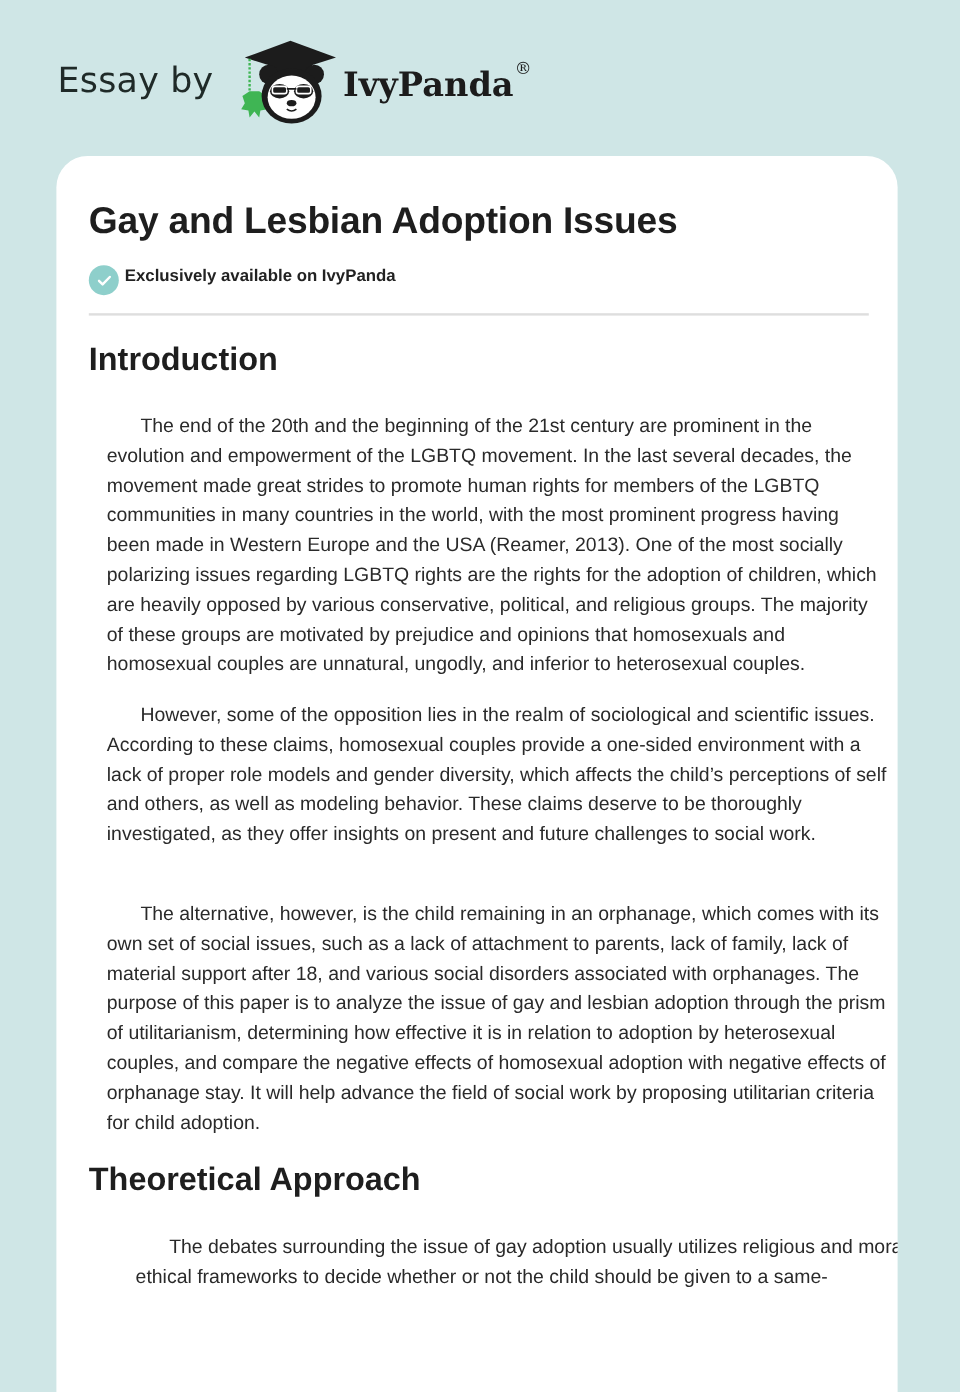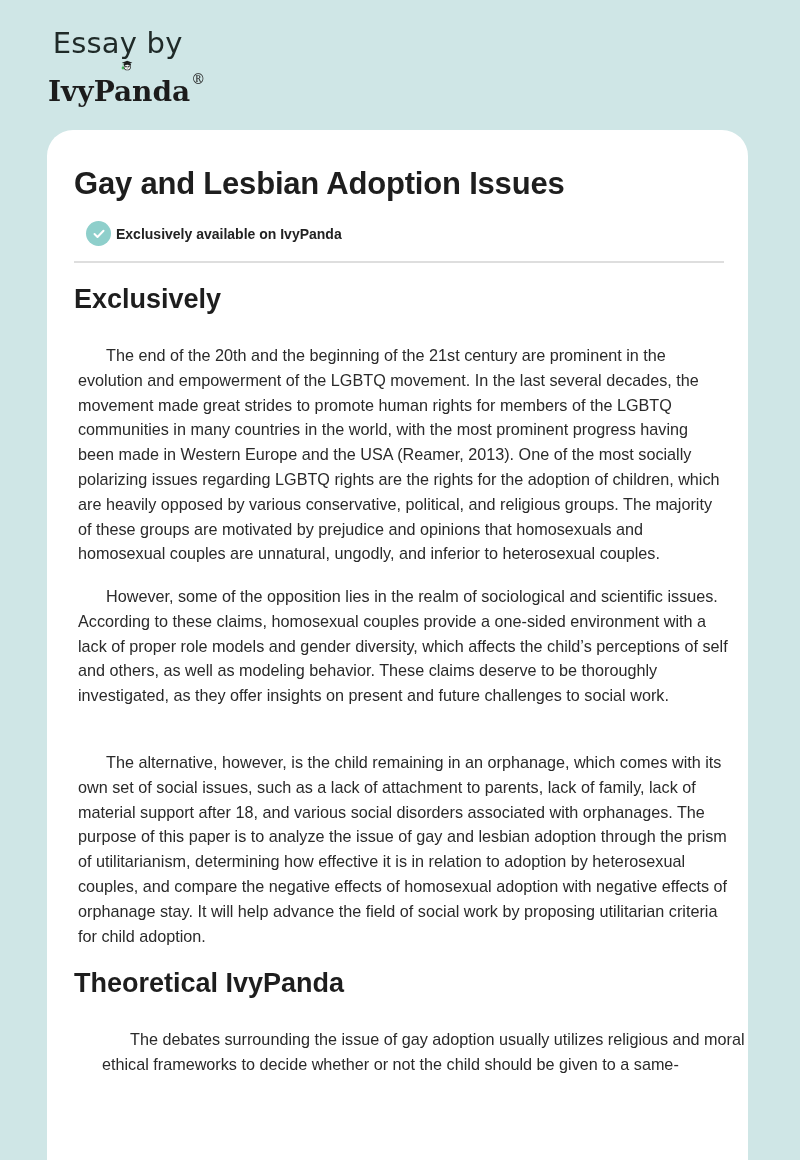--- a/index.html
+++ b/index.html
@@ -15,21 +15,20 @@
       position: relative;
       overflow: hidden;
     }
     .brand {
       position: absolute;
       left: 48px;
       top: 28px;
       height: 80px;
       display: flex;
       align-items: center;
-      flex-direction: column;
     }
     .brand-prefix {
       font-family: "DejaVu Sans", sans-serif;
       font-size: 29px;
       color: #1f2a28;
       letter-spacing: 0.2px;
       margin-right: 18px;
       margin-top: -2px;
     }
     .brand-logo {
@@ -76,23 +75,22 @@
       left: 0;
       font-size: 31px;
       font-weight: bold;
       color: #1e1e1e;
       white-space: nowrap;
       letter-spacing: -0.2px;
     }
     .exclusive {
       position: absolute;
       top: 91px;
-      left: 12px;
+      left: 0;
       display: flex;
-      align-items: center;
       white-space: nowrap;
     }
     .check {
       width: 25px;
       height: 25px;
       border-radius: 50%;
       background: #8ecfcb;
       display: flex;
       align-items: center;
       justify-content: center;
@@ -115,21 +113,21 @@
       margin: 0;
       position: absolute;
       left: 0;
       font-size: 27px;
       font-weight: bold;
       color: #1e1e1e;
       white-space: nowrap;
     }
     .para {
       position: absolute;
-      left: 4px;
+      left: 15px;
       width: 650px;
       margin: 0;
       font-size: 16.2px;
       line-height: 24.8px;
       color: #2a2a2a;
       text-indent: 28px;
     }
   </style>
 </head>
 <body>
@@ -171,23 +169,23 @@
       <span class="check">
         <svg width="12" height="10" viewBox="0 0 12 10">
             <path d="M1.5,5 L4.5,8 L10.5,1.8" stroke="#ffffff" stroke-width="2" fill="none" stroke-linecap="round" stroke-linejoin="round"></path>
           </svg>
       </span>
       <span class="exclusive-text">Exclusively available on IvyPanda</span>
     </div>
 
     <div class="divider"></div>
 
-    <h2 style="top:154px;">Exclusively</h2>
+    <h2 style="top:154px;">Introduction</h2>
 
     <p class="para" style="top:213px;">The end of the 20th and the beginning of the 21st century are prominent in the evolution and empowerment of the LGBTQ movement. In the last several decades, the movement made great strides to promote human rights for members of the LGBTQ communities in many countries in the world, with the most prominent progress having been made in Western Europe and the USA (Reamer, 2013). One of the most socially polarizing issues regarding LGBTQ rights are the rights for the adoption of children, which are heavily opposed by various conservative, political, and religious groups. The majority of these groups are motivated by prejudice and opinions that homosexuals and homosexual couples are unnatural, ungodly, and inferior to heterosexual couples.</p>
     <p class="para" style="top:454px;">However, some of the opposition lies in the realm of sociological and scientific issues. According to these claims, homosexual couples provide a one-sided environment with a lack of proper role models and gender diversity, which affects the child’s perceptions of self and others, as well as modeling behavior. These claims deserve to be thoroughly investigated, as they offer insights on present and future challenges to social work.</p>
     <p class="para" style="top:620px;">The alternative, however, is the child remaining in an orphanage, which comes with its own set of social issues, such as a lack of attachment to parents, lack of family, lack of material support after 18, and various social disorders associated with orphanages. The purpose of this paper is to analyze the issue of gay and lesbian adoption through the prism of utilitarianism, determining how effective it is in relation to adoption by heterosexual couples, and compare the negative effects of homosexual adoption with negative effects of orphanage stay. It will help advance the field of social work by proposing utilitarian criteria for child adoption.</p>
 
-    <h2 style="top:838px;">Theoretical IvyPanda</h2>
+    <h2 style="top:838px;">Theoretical Approach</h2>
 
     <p class="para" style="top:897px;margin-left:24px;">The debates surrounding the issue of gay adoption usually utilizes religious and moral ethical frameworks to decide whether or not the child should be given to a same-</p>
   </div>
 </div>
 
 </body></html>

